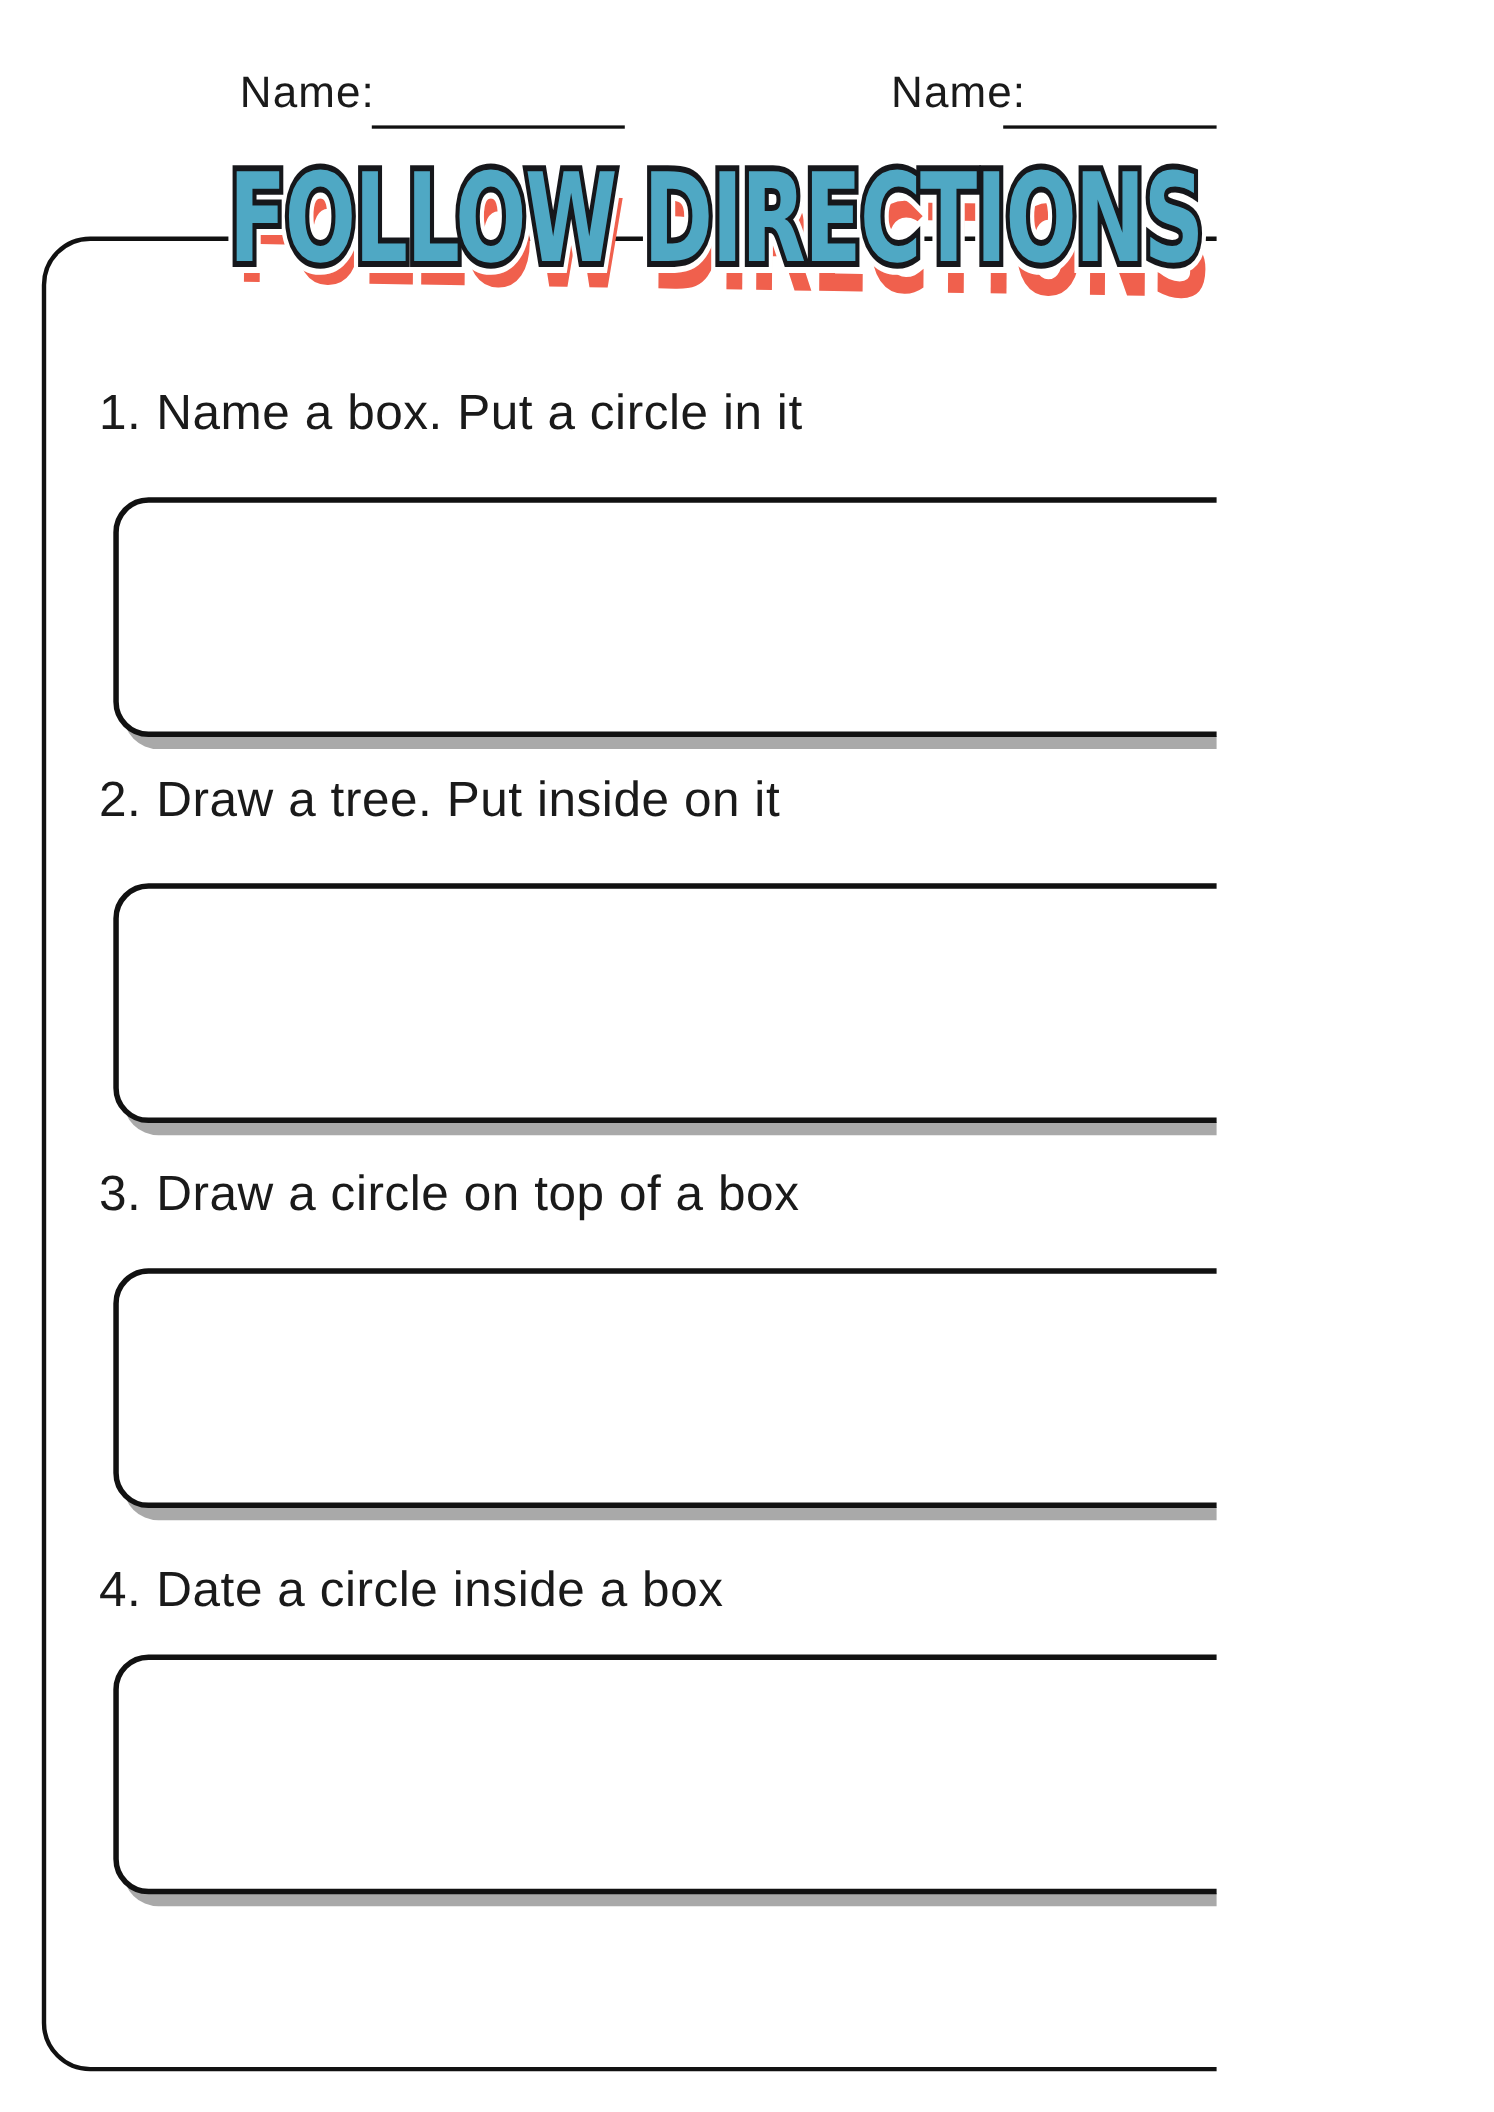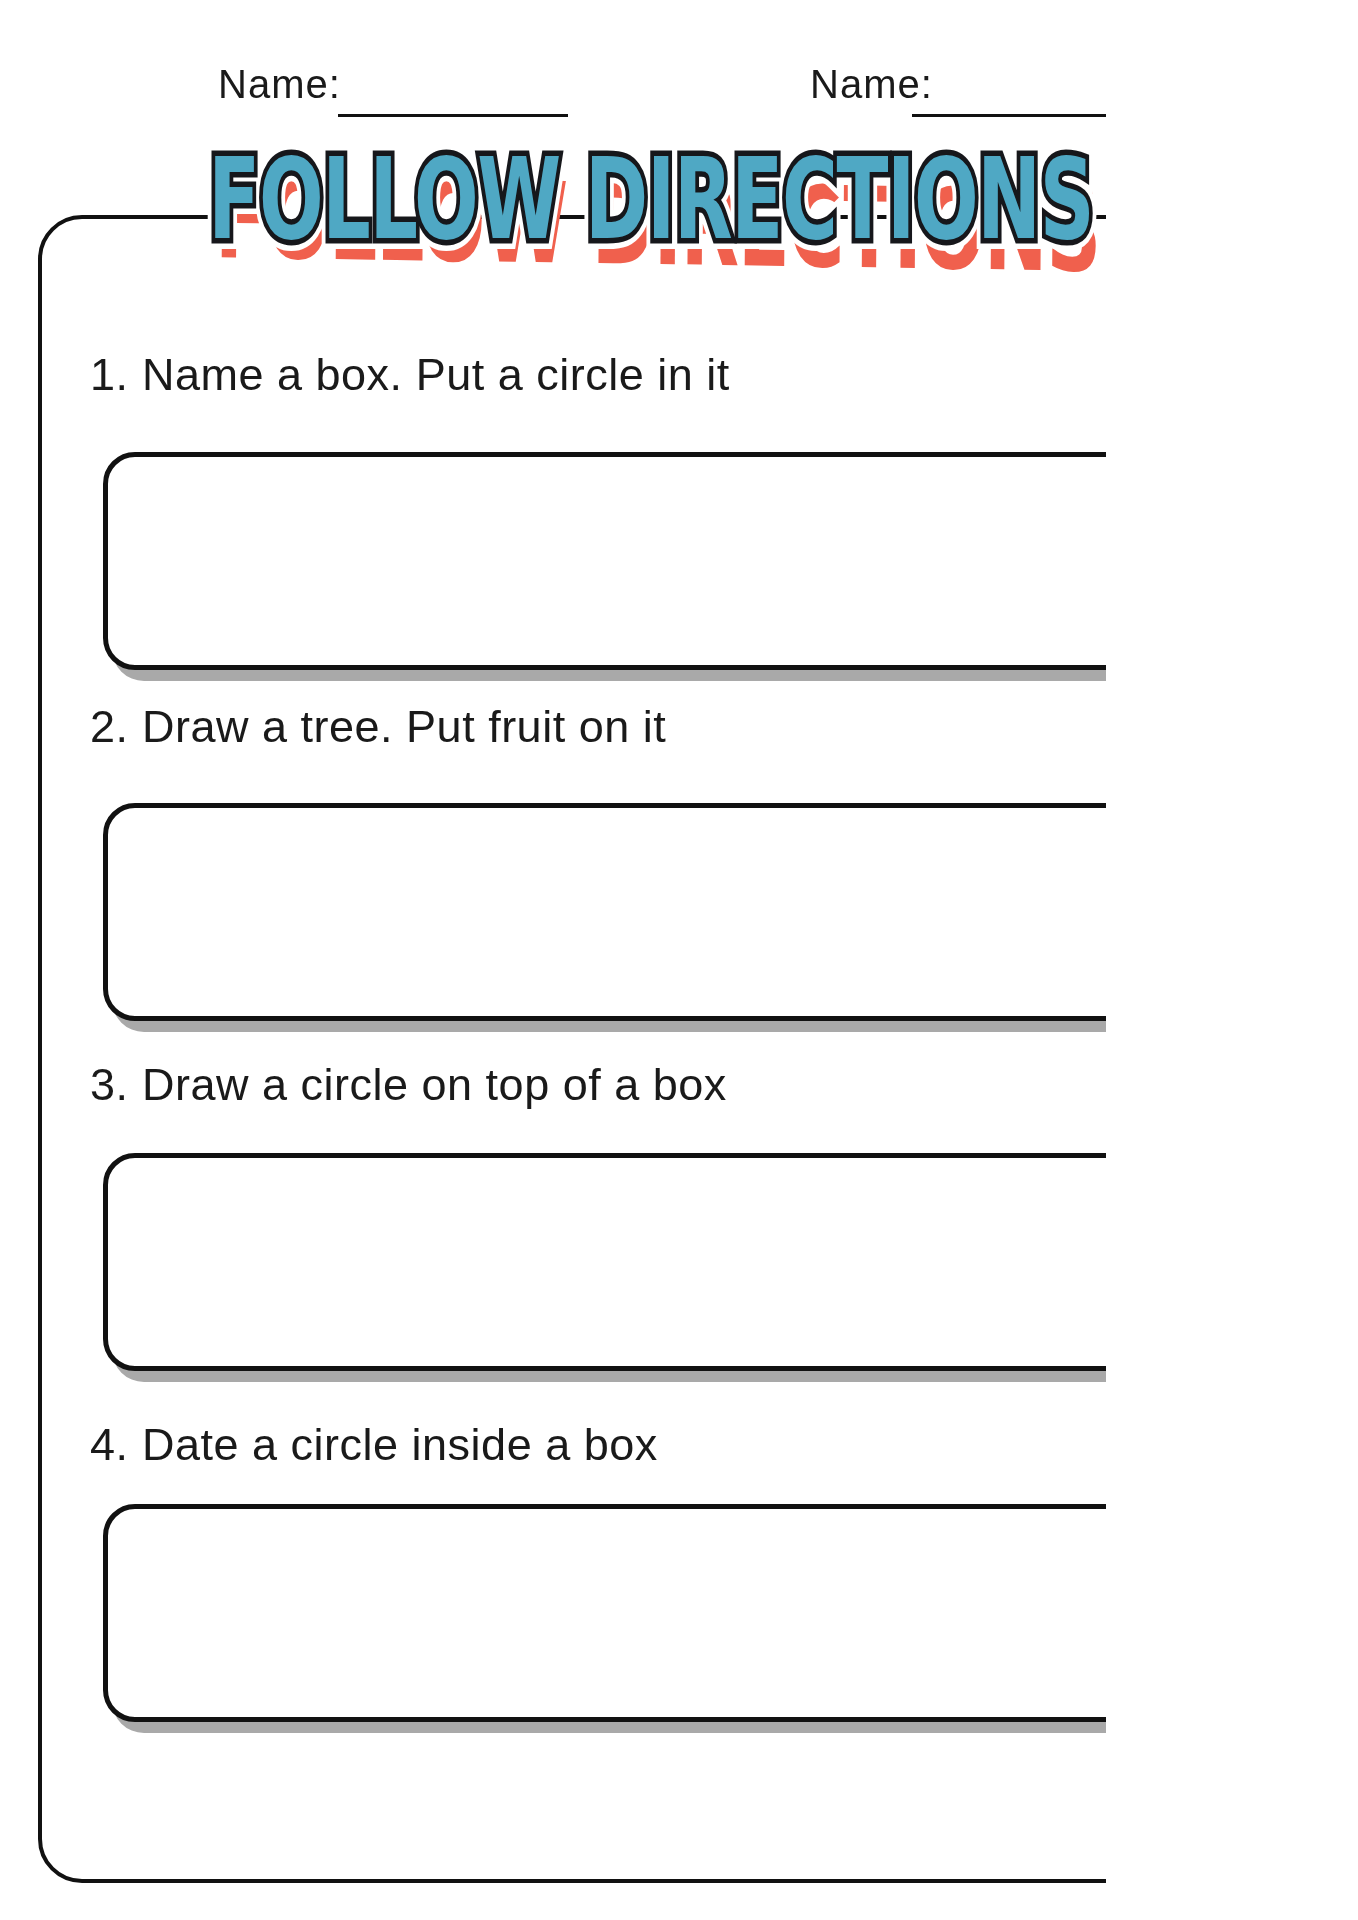--- a/index.html
+++ b/index.html
@@ -141,21 +141,21 @@
   </div>
 
   <div class="q-label q1">
     <span class="q-num">1.</span>
     <span>Name a box. Put a circle in it</span>
   </div>
   <div class="draw-box b1"></div>
 
   <div class="q-label q2">
     <span class="q-num">2.</span>
-    <span>Draw a tree. Put fruit on it</span>
+    <span>Draw a tree. Put inside on it</span>
   </div>
   <div class="draw-box b2"></div>
 
   <div class="q-label q3">
     <span class="q-num">3.</span>
     <span>Draw a circle on top of a box</span>
   </div>
   <div class="draw-box b3"></div>
 
   <div class="q-label q4">

